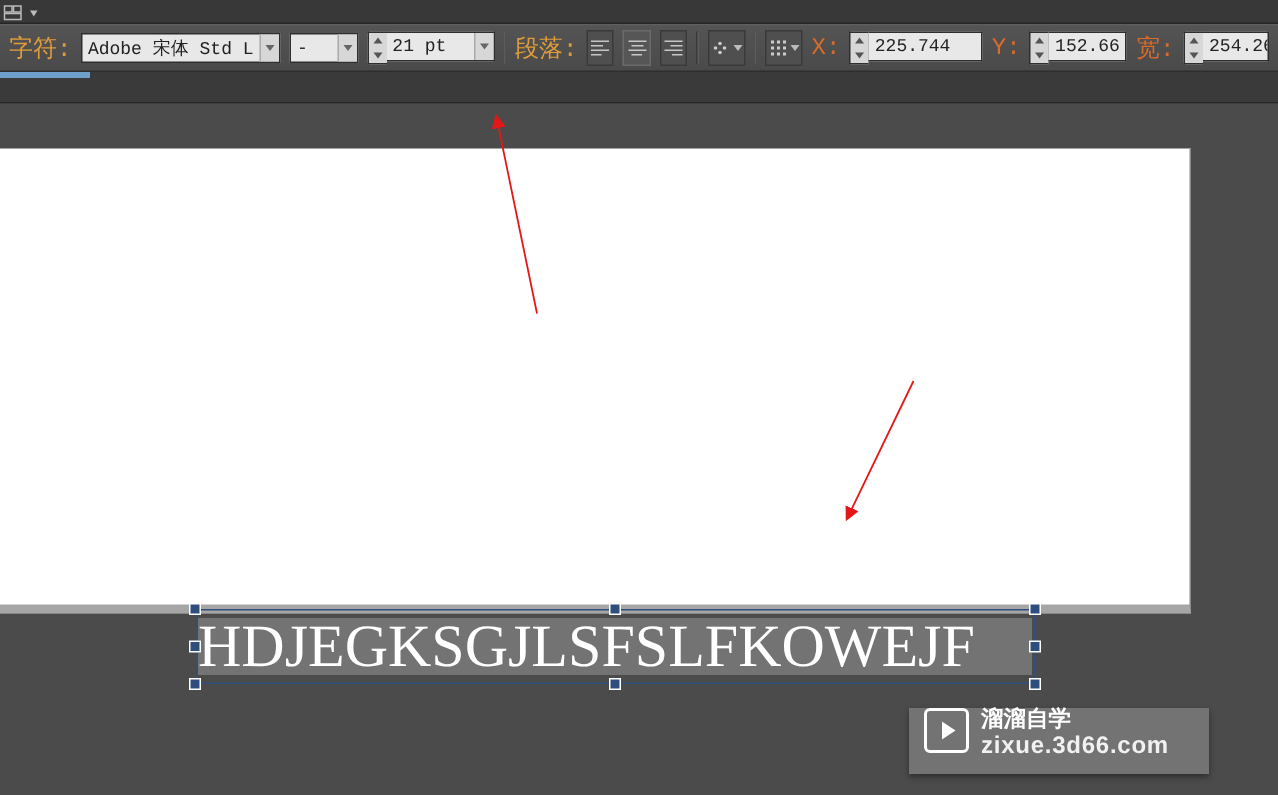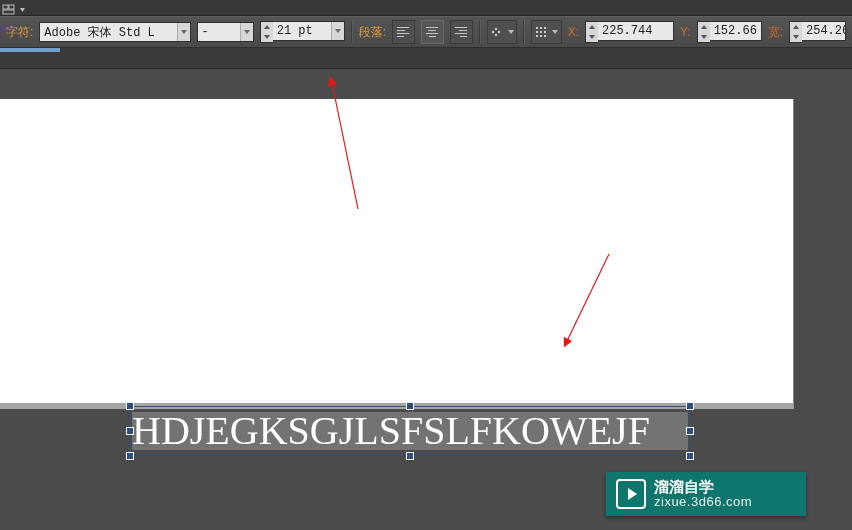--- a/index.html
+++ b/index.html
@@ -43,22 +43,22 @@
   }
 
   .divider {
     width: 1px;
     height: 22px;
     background: #3a3a3a;
     border-right: 1px solid #5c5c5c;
   }
 
   .label {
-    font-size: 12px;
-    font-family: Liberation Sans, sans-serif;
+    font-size: 16px;
+    font-family: Liberation Mono, monospace;
   }
   .label.ylw { color: #e09c3a; }
   .label.red { color: #d96b2b; }
 
   .field {
     display: flex;
     align-items: center;
     background: #e8e8e8;
     border: 1px solid #2e2e2e;
     height: 20px;
@@ -199,23 +199,23 @@
     width: 852px; height: 465px;
     pointer-events: none;
   }
 
   
   .watermark {
     position: absolute;
     right: 46px;
     bottom: 18px;
     width: 180px; height: 44px;
-    background: #0f766e;
+    background: #737373;
     color: #fff;
-    display: flex; align-items: center;
+    display: flex; align-items: flex-start;
     padding: 0 10px;
     box-shadow: 0 2px 4px rgba(0,0,0,0.4);
     font-family: "Microsoft YaHei", sans-serif;
   }
   .watermark .play {
     width: 26px; height: 26px;
     border: 2px solid #fff;
     border-radius: 4px;
     display: flex; align-items: center; justify-content: center;
     margin-right: 8px;
@@ -225,21 +225,21 @@
     content: "";
     border-top: 6px solid transparent;
     border-bottom: 6px solid transparent;
     border-left: 9px solid #fff;
     margin-left: 2px;
   }
   .watermark .txt {
     display: flex; flex-direction: column; line-height: 1.1;
   }
   .watermark .txt .cn { font-size: 15px; font-weight: bold; }
-  .watermark .txt .url { font-size: 13px; opacity: 0.9; letter-spacing: 0.5px; }
+  .watermark .txt .url { font-size: 16px; opacity: 0.9; letter-spacing: 0.5px; font-weight: bold; }
 
 </style>
 </head>
 <body>
 
 <div class="top-strip">
   <span class="mini-icon">
     <svg width="14" height="12">
         <rect x="1" y="1" width="5" height="4" fill="none" stroke="#bbb" stroke-width="1"></rect>
         <rect x="7" y="1" width="5" height="4" fill="none" stroke="#bbb" stroke-width="1"></rect>

